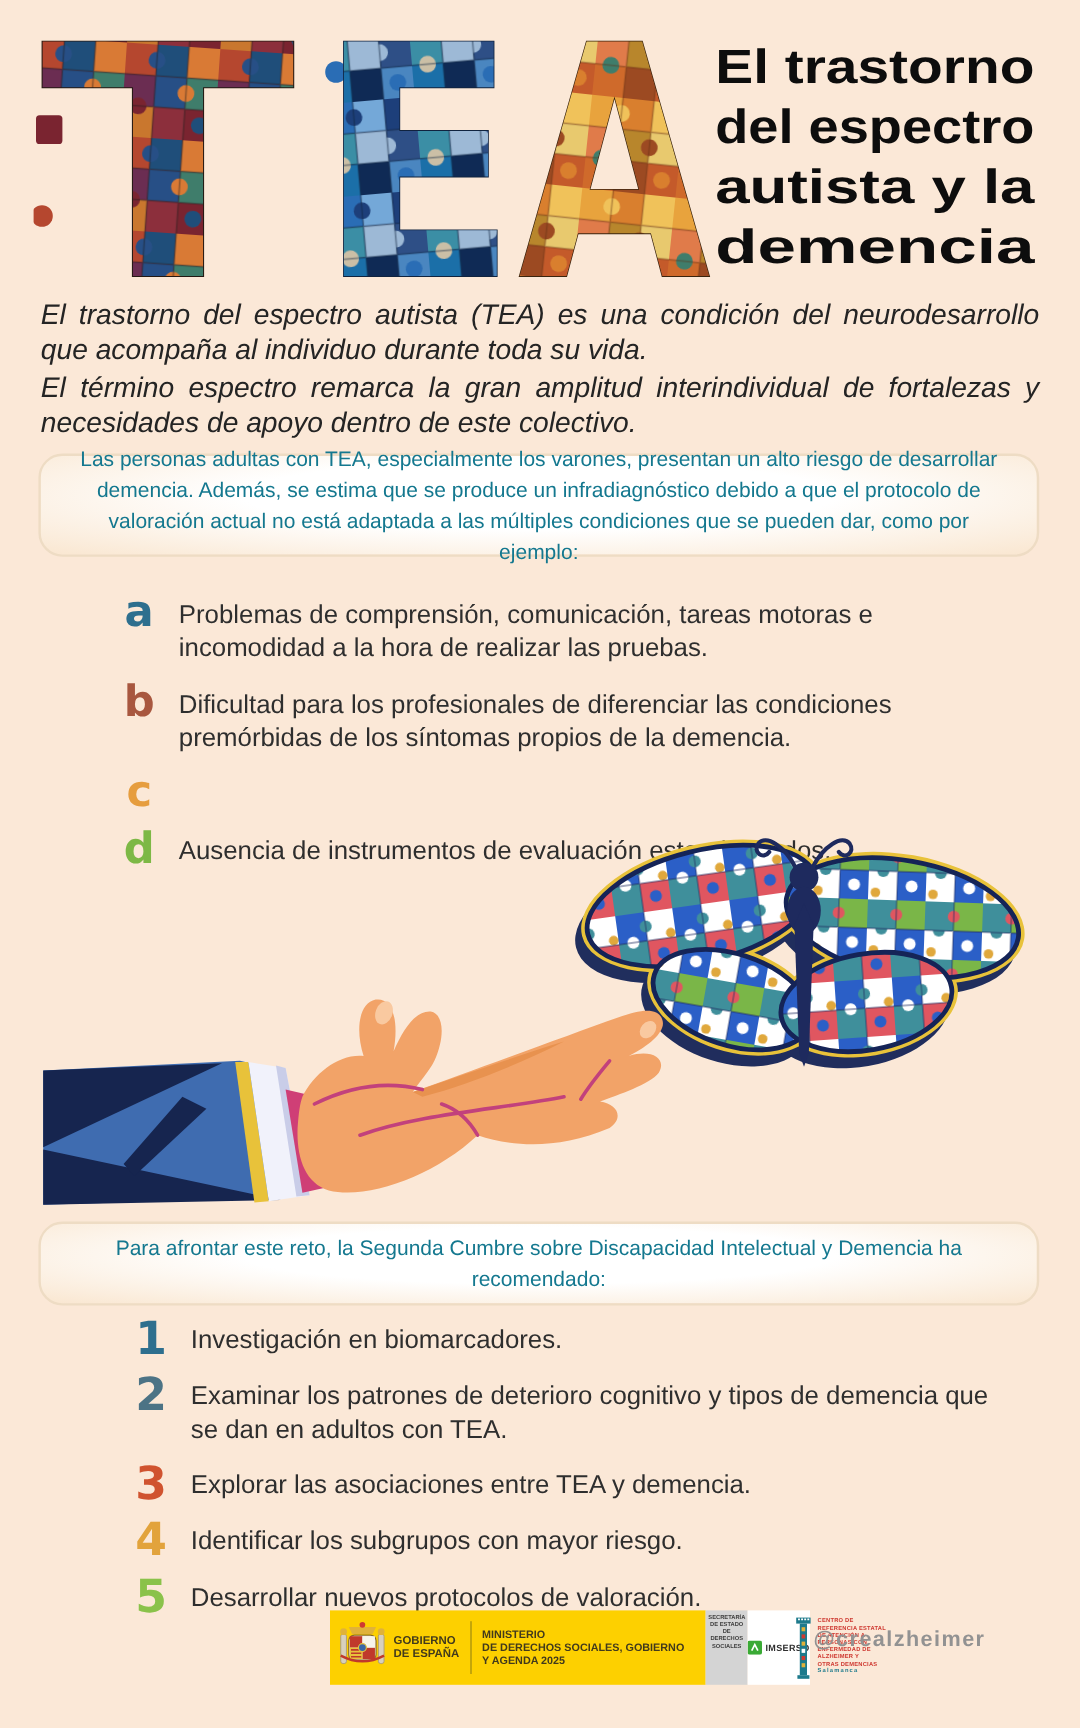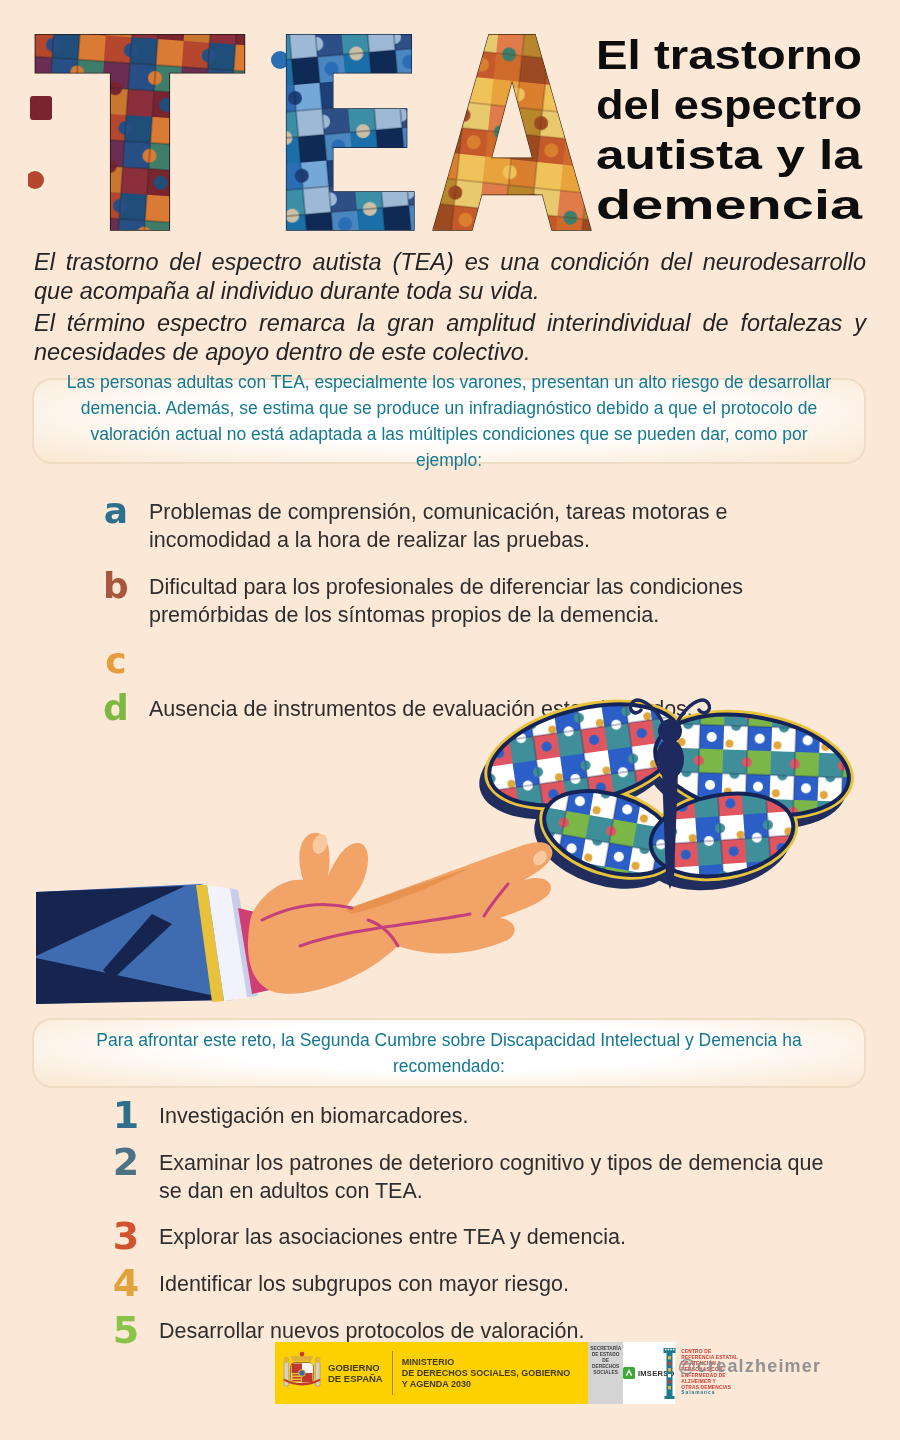--- a/index.html
+++ b/index.html
@@ -307,21 +307,21 @@
       <path d="M1,31 Q20,41 39,31" stroke="#c0392b" stroke-width="2.2" fill="none"></path>
     </svg>
     <div class="gov-text">
       <div>GOBIERNO</div>
       <div>DE ESPAÑA</div>
     </div>
     <div class="gov-divider"></div>
     <div class="ministry-text">
       <div>MINISTERIO</div>
       <div>DE DERECHOS SOCIALES, GOBIERNO</div>
-      <div>Y AGENDA 2030</div>
+      <div>Y AGENDA 2025</div>
     </div>
   </div>
   <div class="sec-block">
     <div class="sec-top">
       <div>SECRETARÍA DE ESTADO</div>
       <div>DE DERECHOS SOCIALES</div>
     </div>
     <div class="sec-bottom">
       <svg width="12" height="12" viewBox="0 0 14 14">
         <rect width="14" height="14" rx="2" fill="#3aaa35"></rect>

